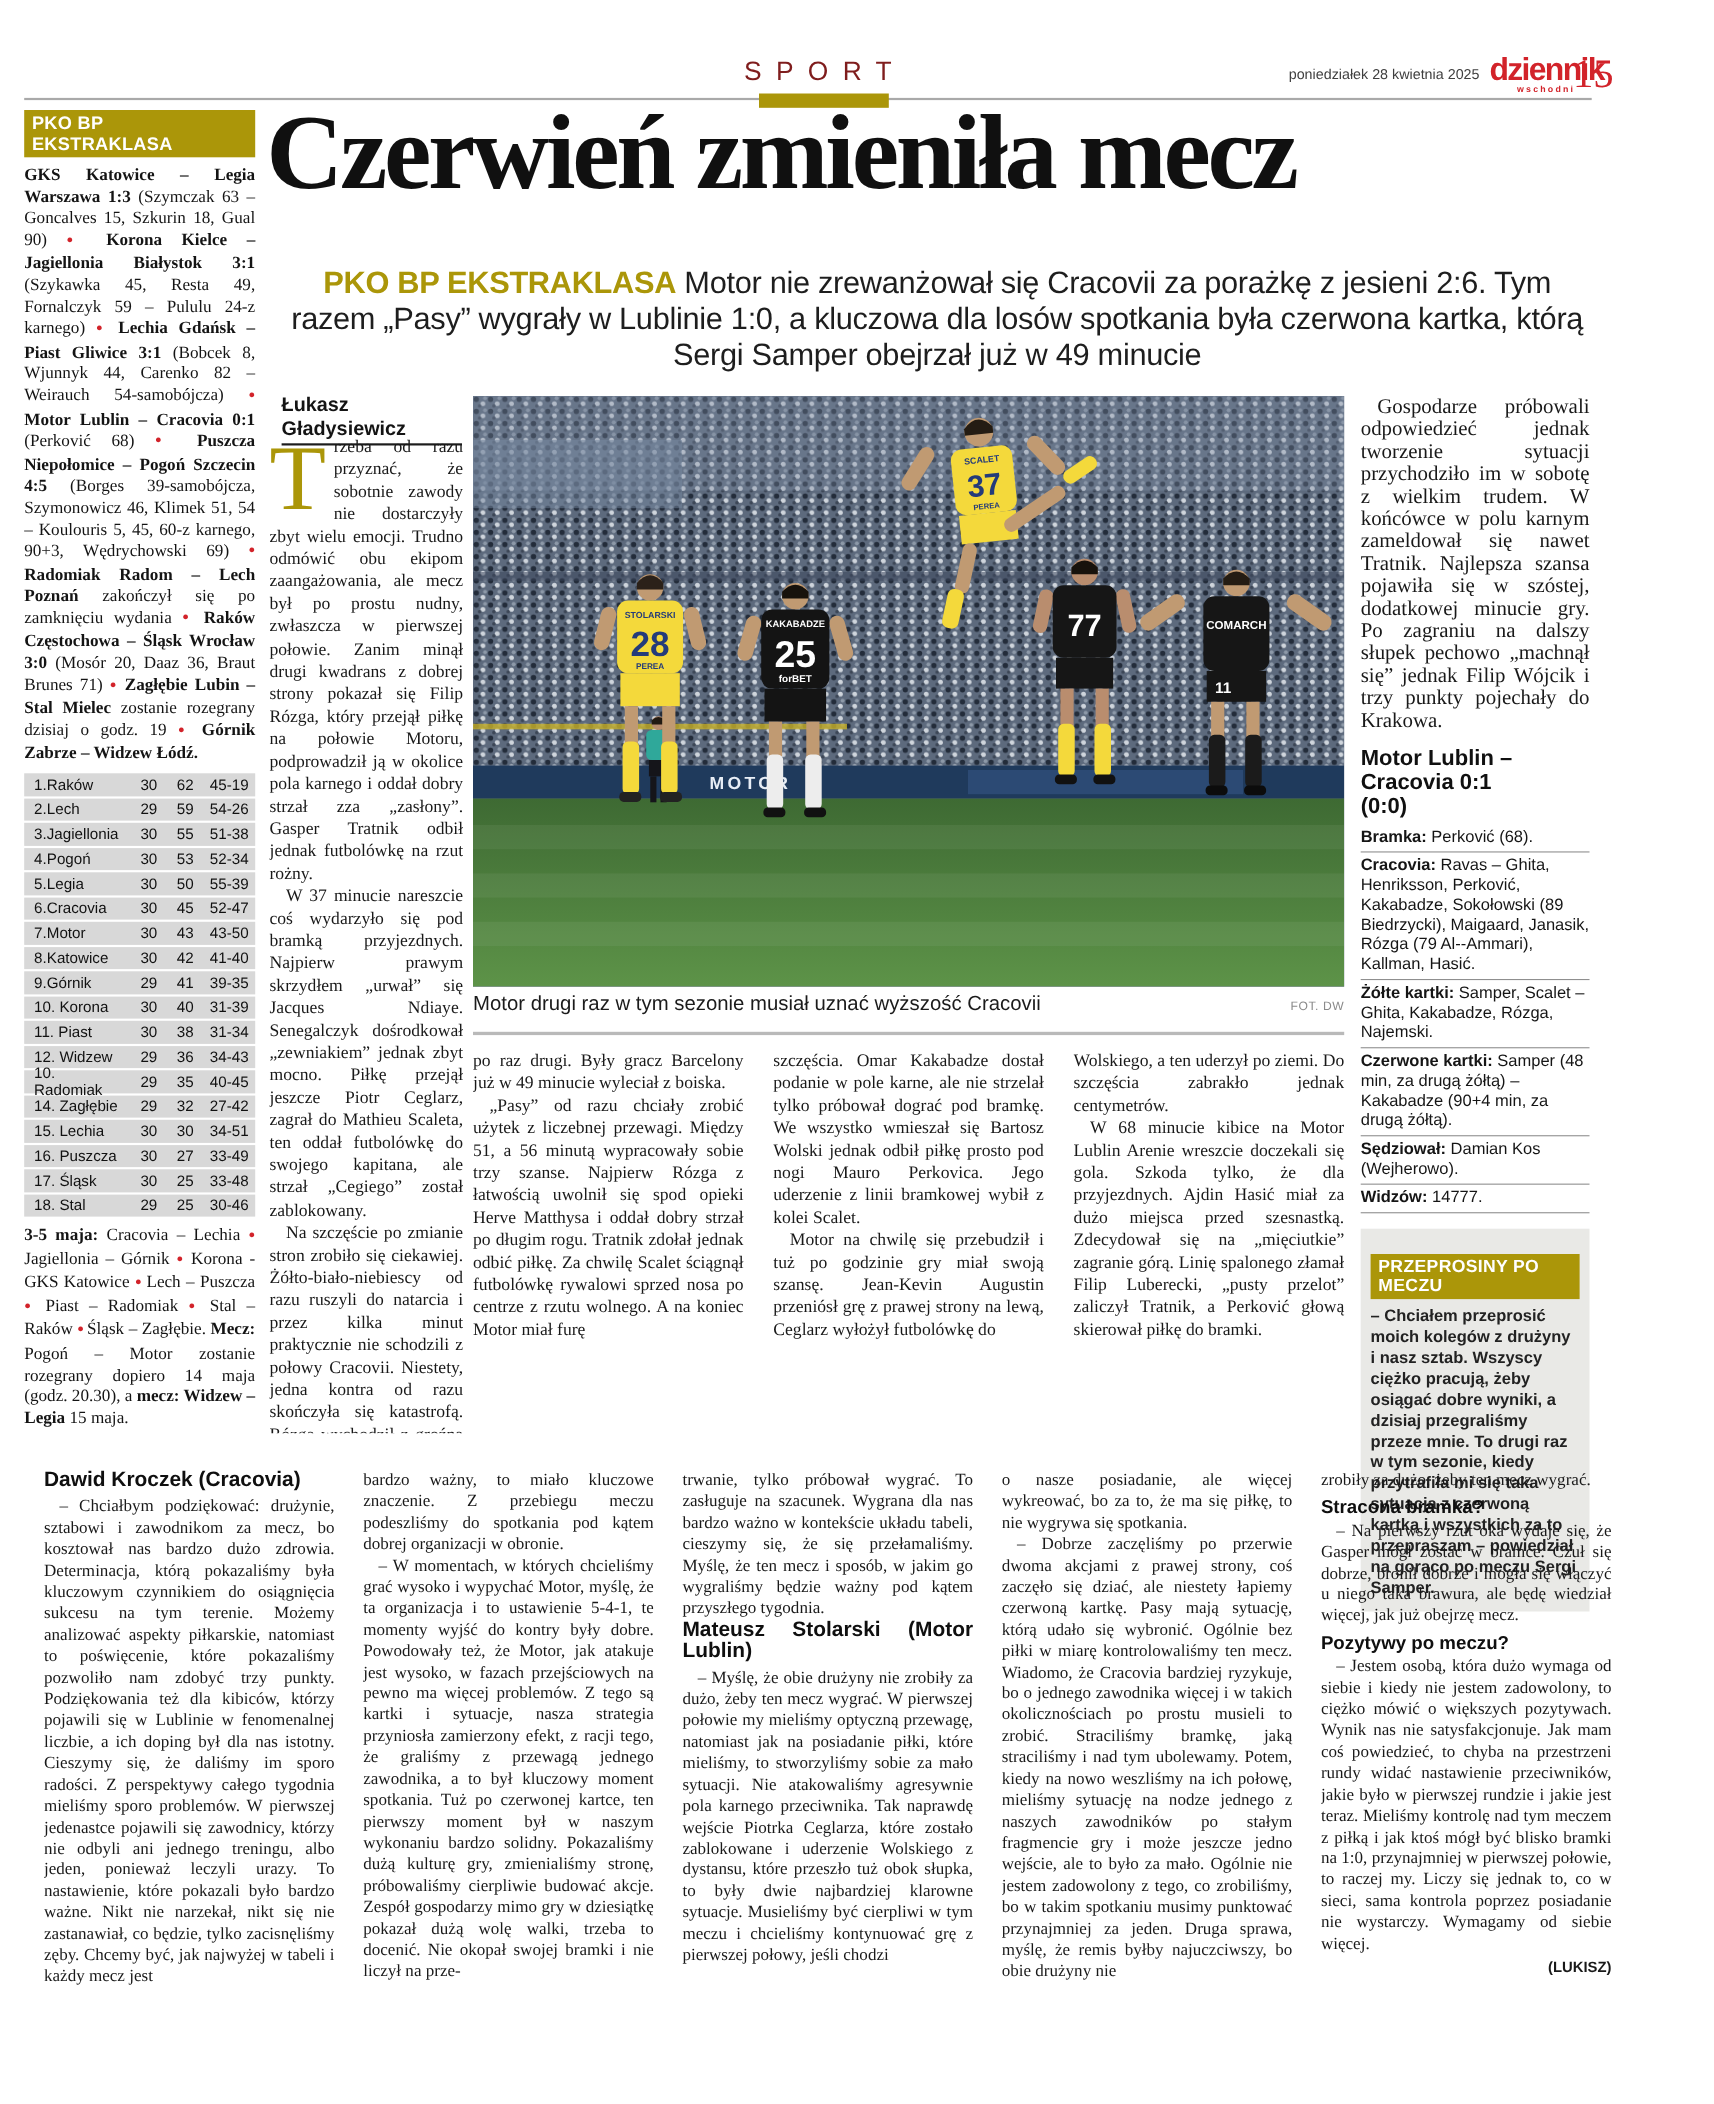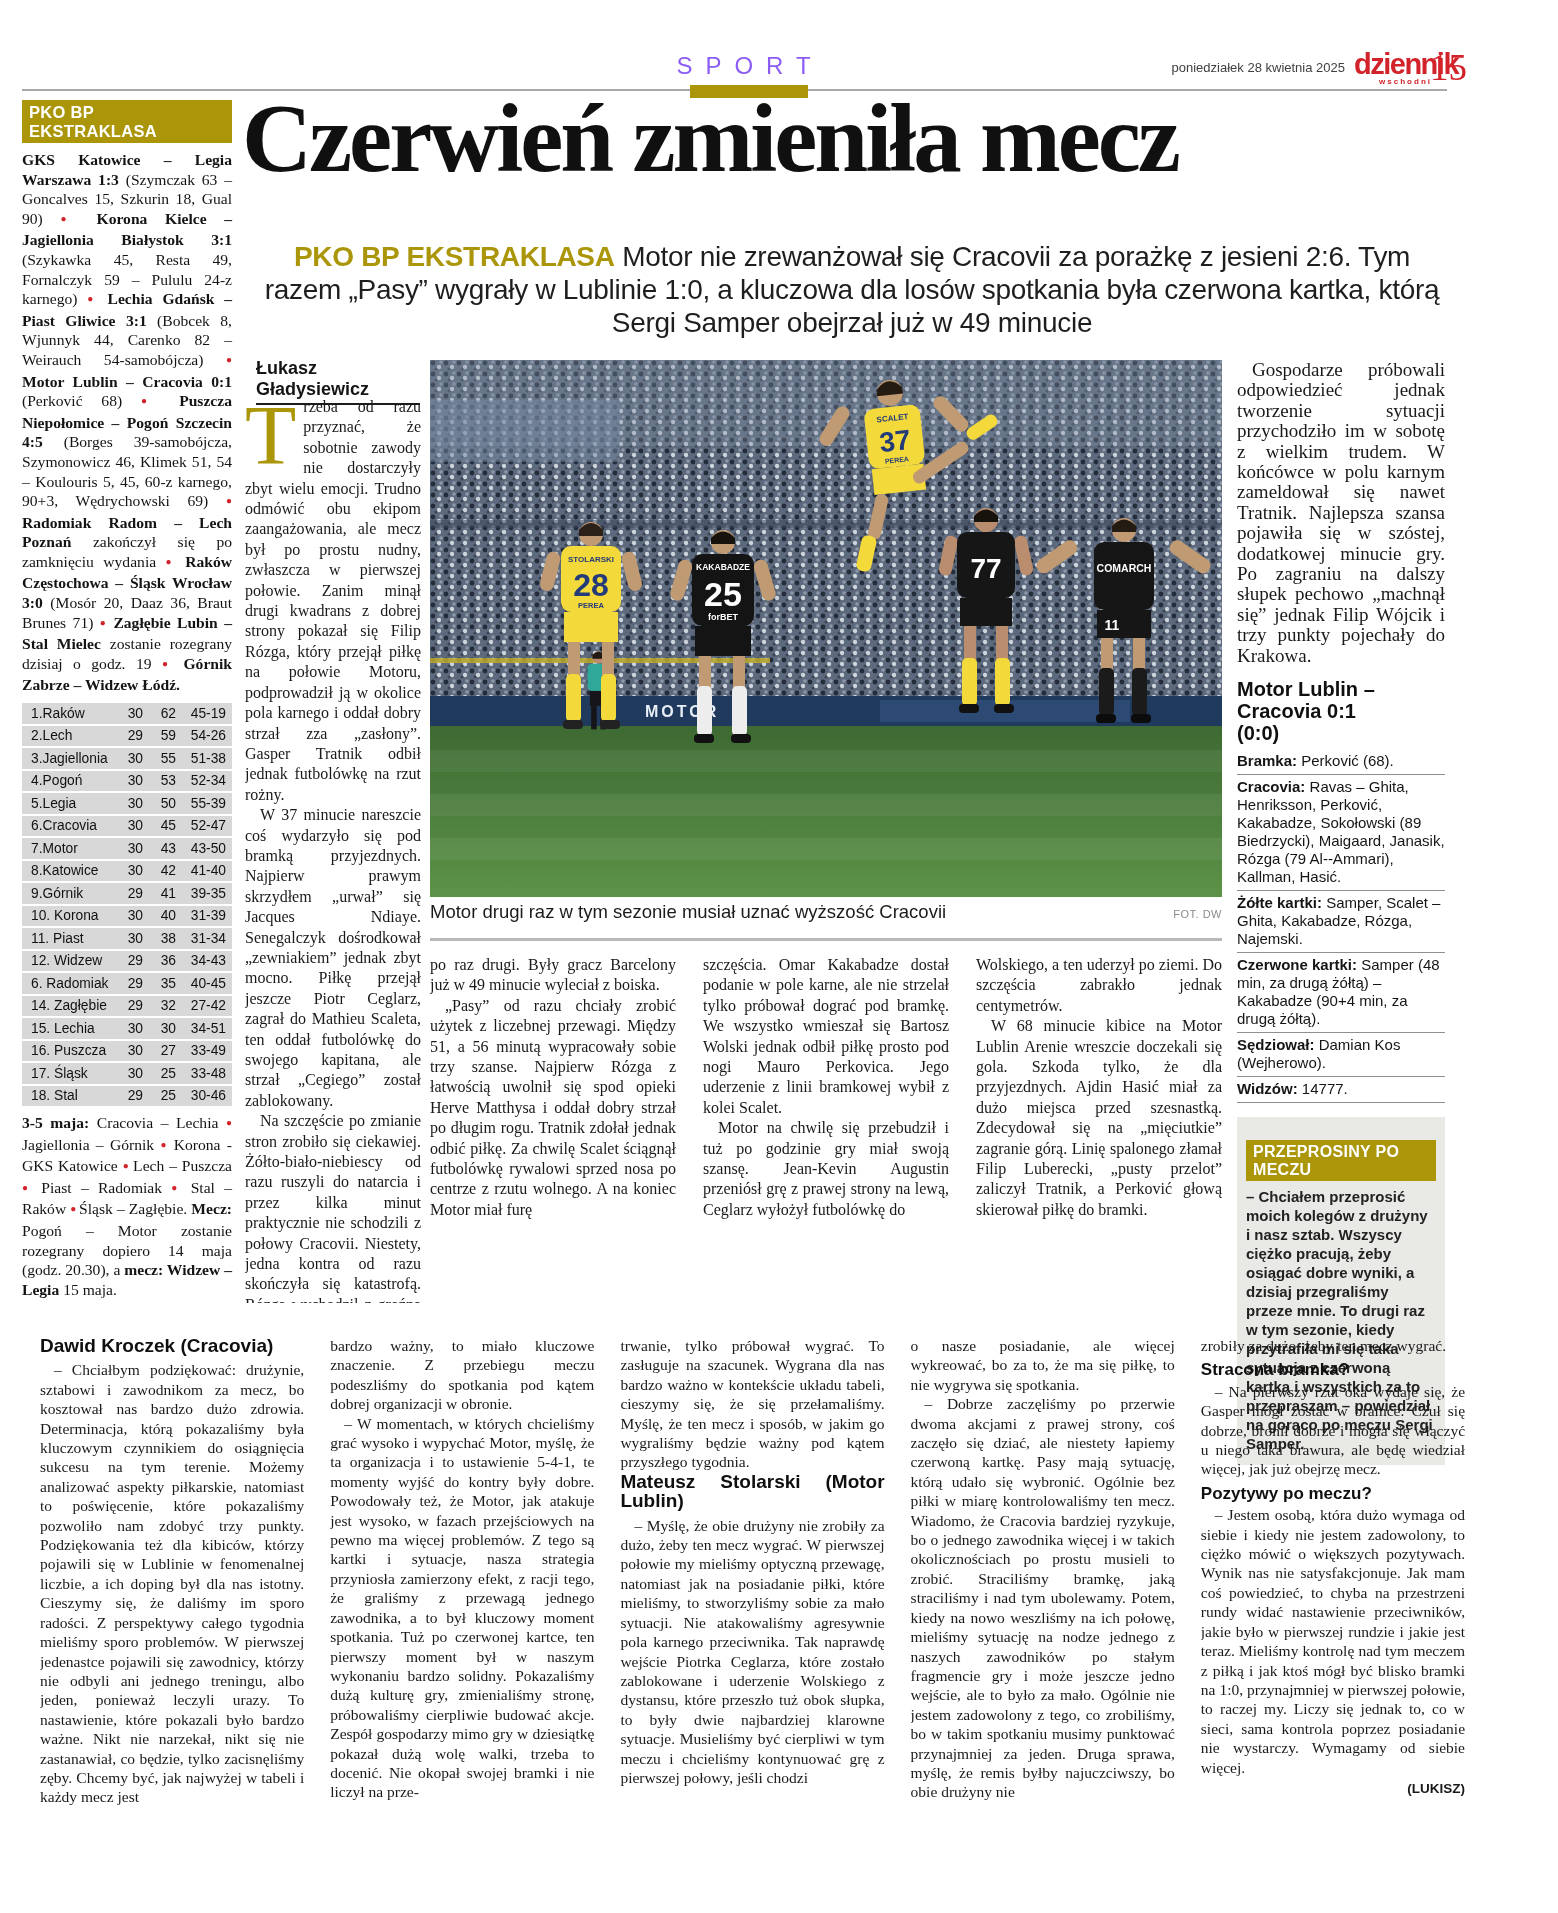--- a/index.html
+++ b/index.html
@@ -1,21 +1,21 @@
 <!DOCTYPE html>
 <html lang="pl"><head>
 <meta charset="utf-8">
 <style>
   html,body{margin:0;padding:0;background:#fff;}
   .page{position:relative;width:1558px;height:1913px;background:#fff;overflow:hidden;
         font-family:"Liberation Serif",serif;color:#161616;}
   
   .hdr-rule{position:absolute;left:22px;top:89px;width:1425px;height:2px;background:#a9a9a9;}
   .sport{position:absolute;left:620px;top:52px;width:260px;text-align:center;
-         font-family:"Liberation Sans",sans-serif;font-size:24px;letter-spacing:13px;color:#8b5cf6;}
+         font-family:"Liberation Sans",sans-serif;font-size:24px;letter-spacing:13px;color:#7f1d1d;}
   .gold-tab{position:absolute;left:690px;top:85px;width:118px;height:13px;background:#ab9609;}
   .hdr-date{position:absolute;left:1095px;top:60px;width:250px;text-align:right;
             font-family:"Liberation Sans",sans-serif;font-size:13px;color:#3f3f3f;}
   .brand{position:absolute;left:1354px;top:50px;width:78px;}
   .brand-name{font-family:"Liberation Sans",sans-serif;font-weight:700;font-size:29px;
               color:#d2232a;letter-spacing:-1.5px;line-height:1;}
   .brand-sub{display:block;text-align:right;font-family:"Liberation Sans",sans-serif;
              font-size:8px;letter-spacing:2px;color:#d2232a;font-weight:700;margin-top:-2px;}
   .pageno{position:absolute;left:1430px;top:46px;font-size:37px;color:#d2232a;
           font-family:"Liberation Serif",serif;}
@@ -173,21 +173,21 @@
           <span class="snum">38</span>
           <span class="sgoals">31-34</span>
         </div>
         <div class="srow">
           <span class="sname">12. Widzew</span>
           <span class="snum">29</span>
           <span class="snum">36</span>
           <span class="sgoals">34-43</span>
         </div>
         <div class="srow">
-          <span class="sname">6. Radomiak</span>
+          <span class="sname">10. Radomiak</span>
           <span class="snum">29</span>
           <span class="snum">35</span>
           <span class="sgoals">40-45</span>
         </div>
         <div class="srow">
           <span class="sname">14. Zagłębie</span>
           <span class="snum">29</span>
           <span class="snum">32</span>
           <span class="sgoals">27-42</span>
         </div>

